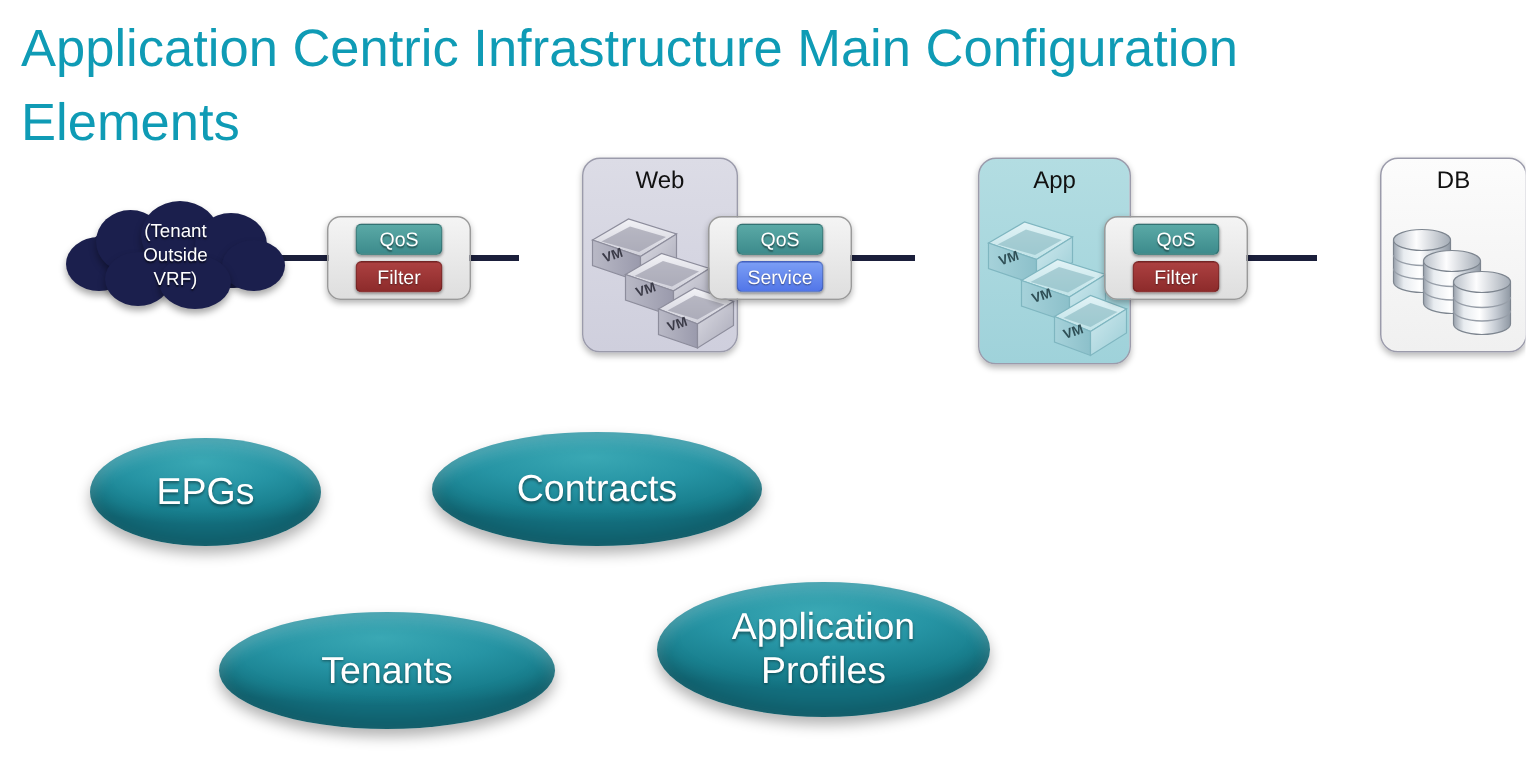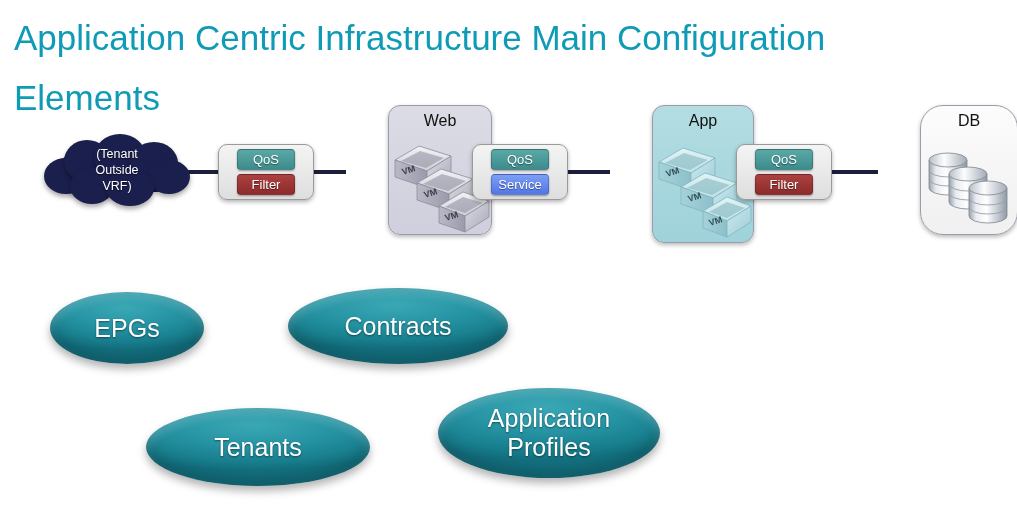--- a/index.html
+++ b/index.html
@@ -10,21 +10,21 @@
     overflow:hidden;
     position:relative;
   }
   #stage{position:absolute;left:0;top:0;width:1017px;height:505px;}
 
   
   .title{
     position:absolute;left:14px;top:8px;width:920px;
     color:#0f9bb5;
     font-size:35px;
-    line-height:60px;
+    line-height:49px;
     font-weight:400;
     letter-spacing:0px;
     white-space:pre-wrap;
   }
 
   
   .wire{
     position:absolute;
     height:4px;
     background:#1b1f3b;
@@ -86,21 +86,21 @@
   }
   .epg-label{
     position:absolute;left:0;top:6px;width:100%;
     text-align:center;font-size:16px;color:#111111;
   }
   .epg-web{left:340px;top:105px;width:104px;height:130px;
     background:linear-gradient(180deg,#dcdce6 0%,#cfcfdd 100%);}
   .epg-app{left:604px;top:105px;width:102px;height:138px;
     background:linear-gradient(180deg,#b3dde2 0%,#9fd2da 100%);}
   .epg-db{left:872px;top:105px;width:98px;height:130px;
-    background:linear-gradient(180deg,#fcfcfc 0%,#f0f0f0 100%);border-radius:23px;}
+    background:linear-gradient(180deg,#fcfcfc 0%,#f0f0f0 100%);}
 
   
   .vmstack{position:absolute;left:0;top:0;width:100%;height:100%;}
   .vmsvg{position:absolute;}
 
   
   .dbstack{position:absolute;}
 
   
   .ell{
@@ -285,21 +285,21 @@
 
       <g>
         <path d="M48,44 L48,72 A19,7 0 0 0 86,72 L86,44 Z" fill="url(#dbBody)" stroke="#7d858f" stroke-width="0.8"></path>
         <ellipse cx="67" cy="44" rx="19" ry="7" fill="url(#dbTop)" stroke="#7d858f" stroke-width="0.8"></ellipse>
         <path d="M48,54 A19,7 0 0 0 86,54" fill="none" stroke="#979ea8" stroke-width="0.9"></path>
         <path d="M48,63 A19,7 0 0 0 86,63" fill="none" stroke="#979ea8" stroke-width="0.9"></path>
       </g>
     </svg>
   </div>
 
-  <div class="ell" style="left:50px;top:292px;width:154px;height:72px;">
+  <div class="ell" style="left:60px;top:292px;width:154px;height:72px;">
     <span>EPGs</span>
   </div>
 
   <div class="ell" style="left:288px;top:288px;width:220px;height:76px;">
     <span>Contracts</span>
   </div>
 
 
   <div class="ell" style="left:146px;top:408px;width:224px;height:78px;">
     <span>Tenants</span>

